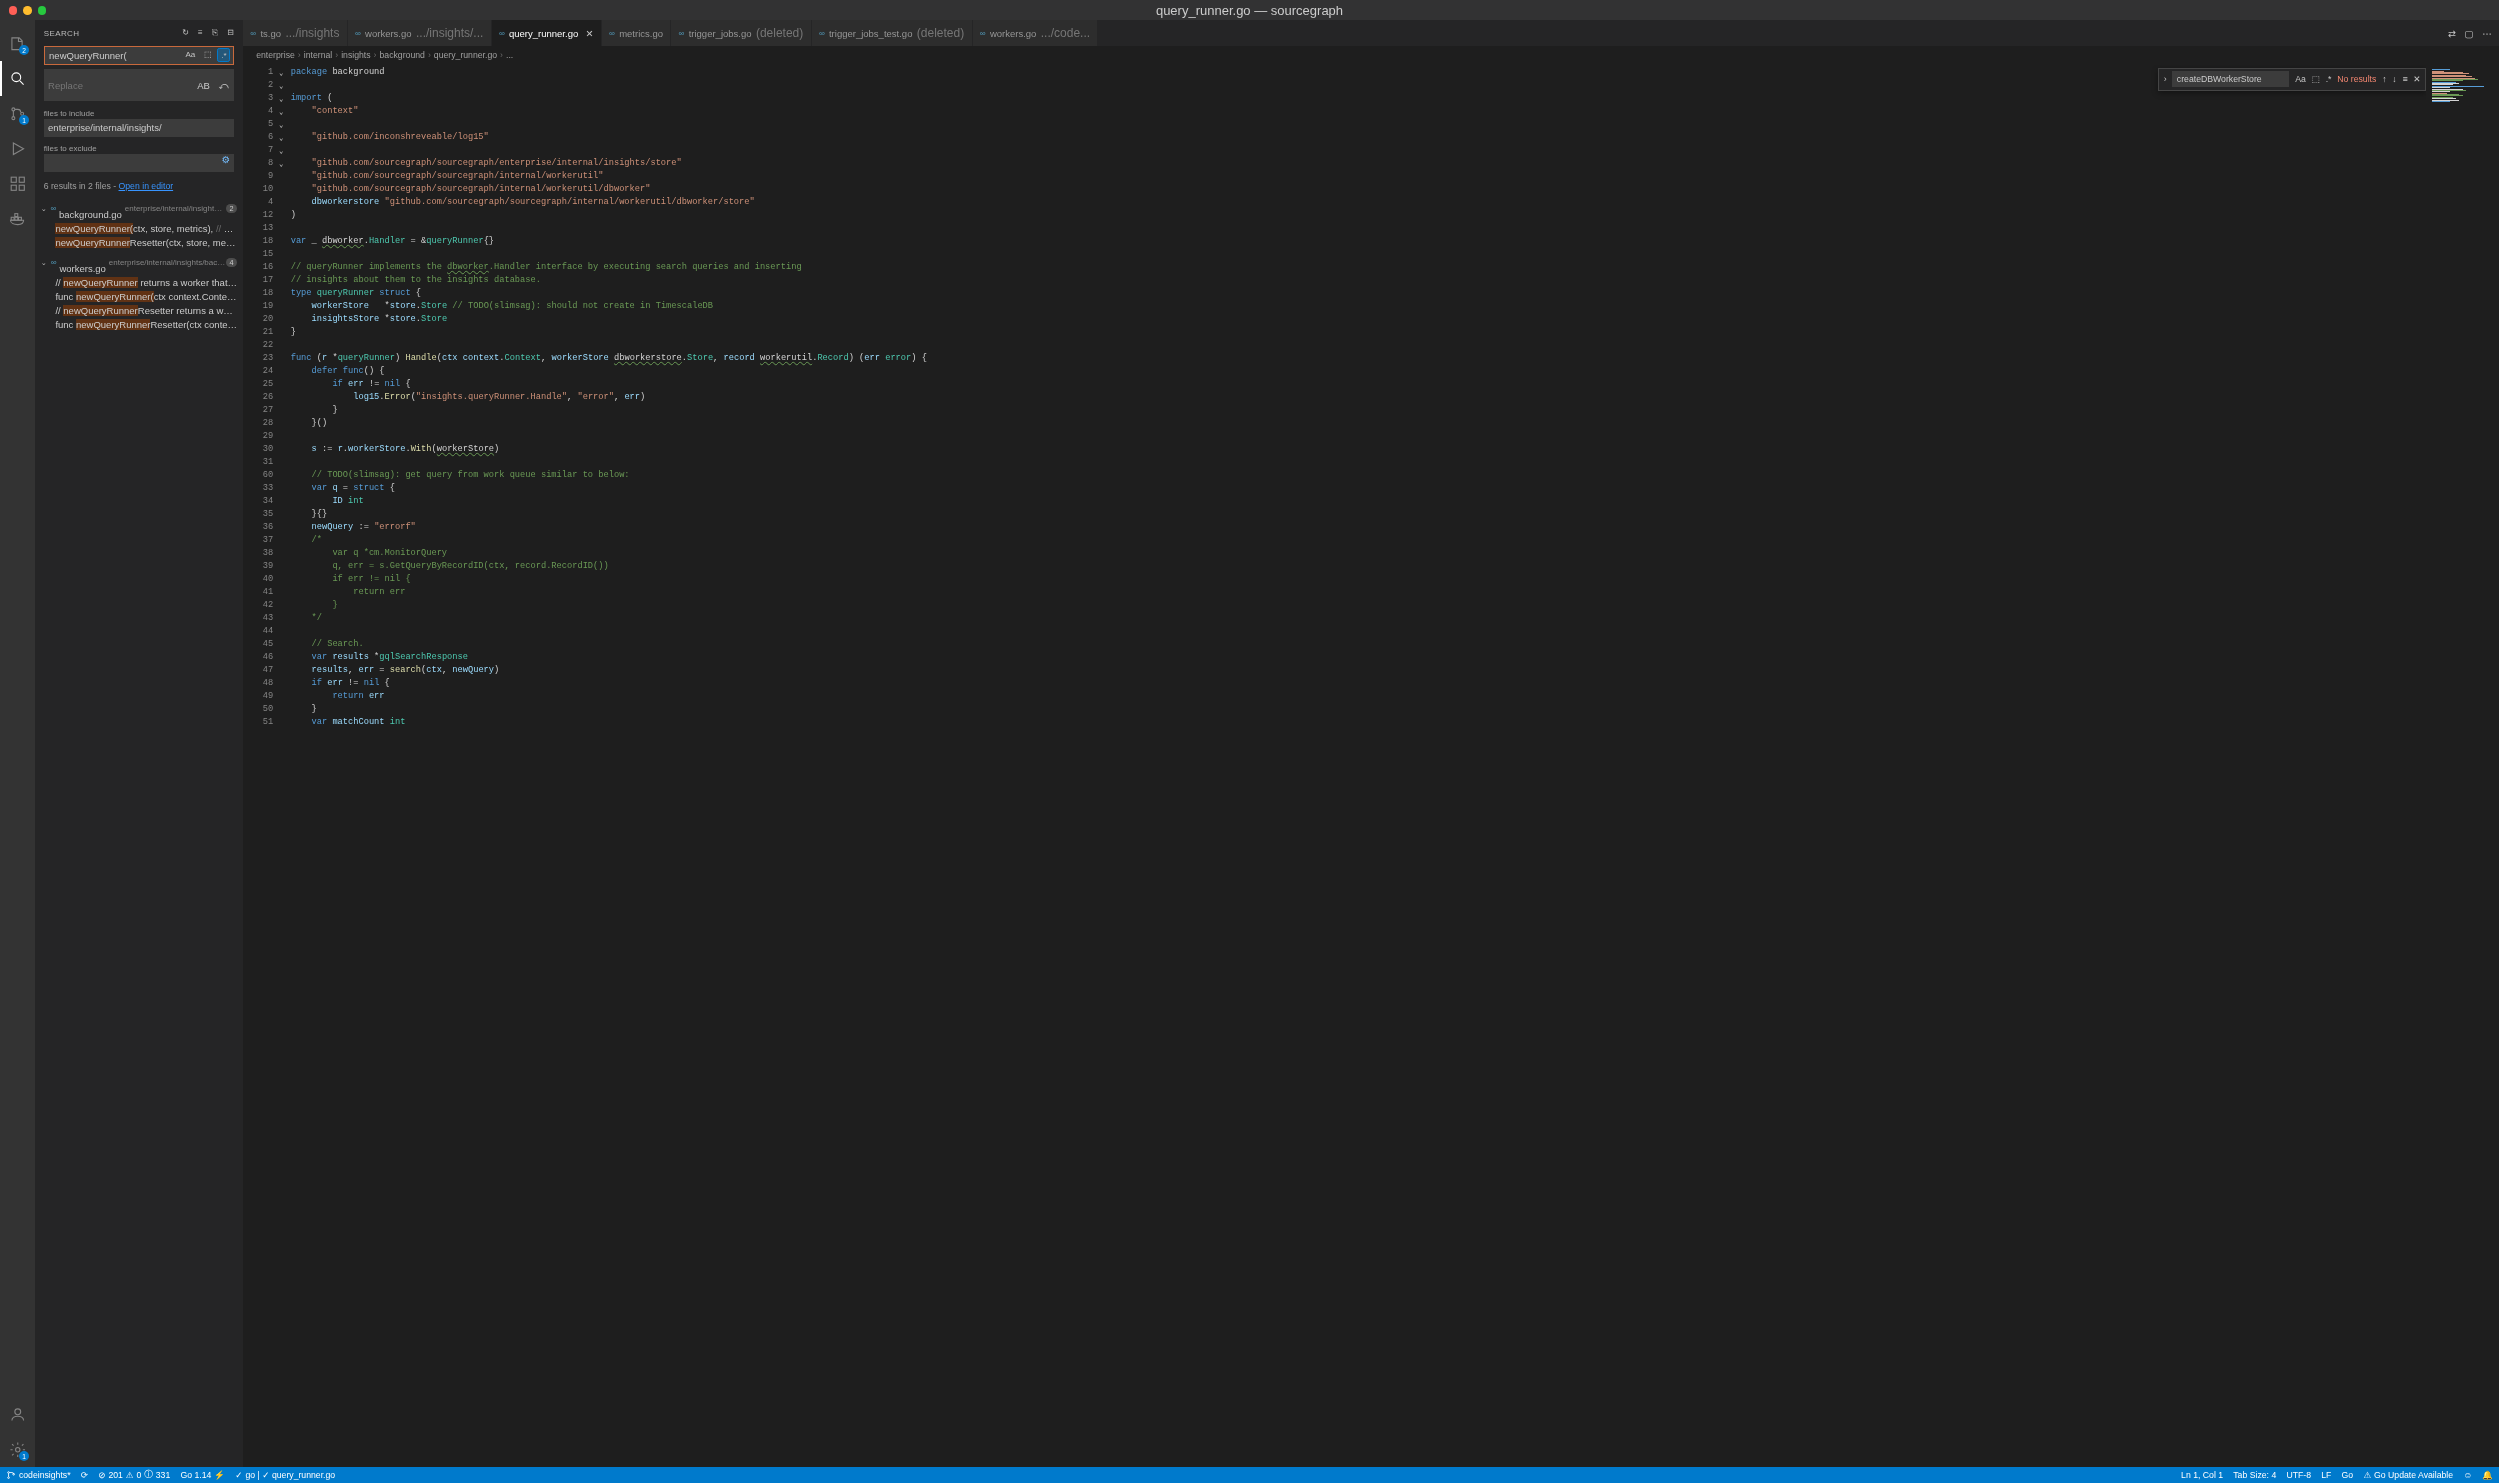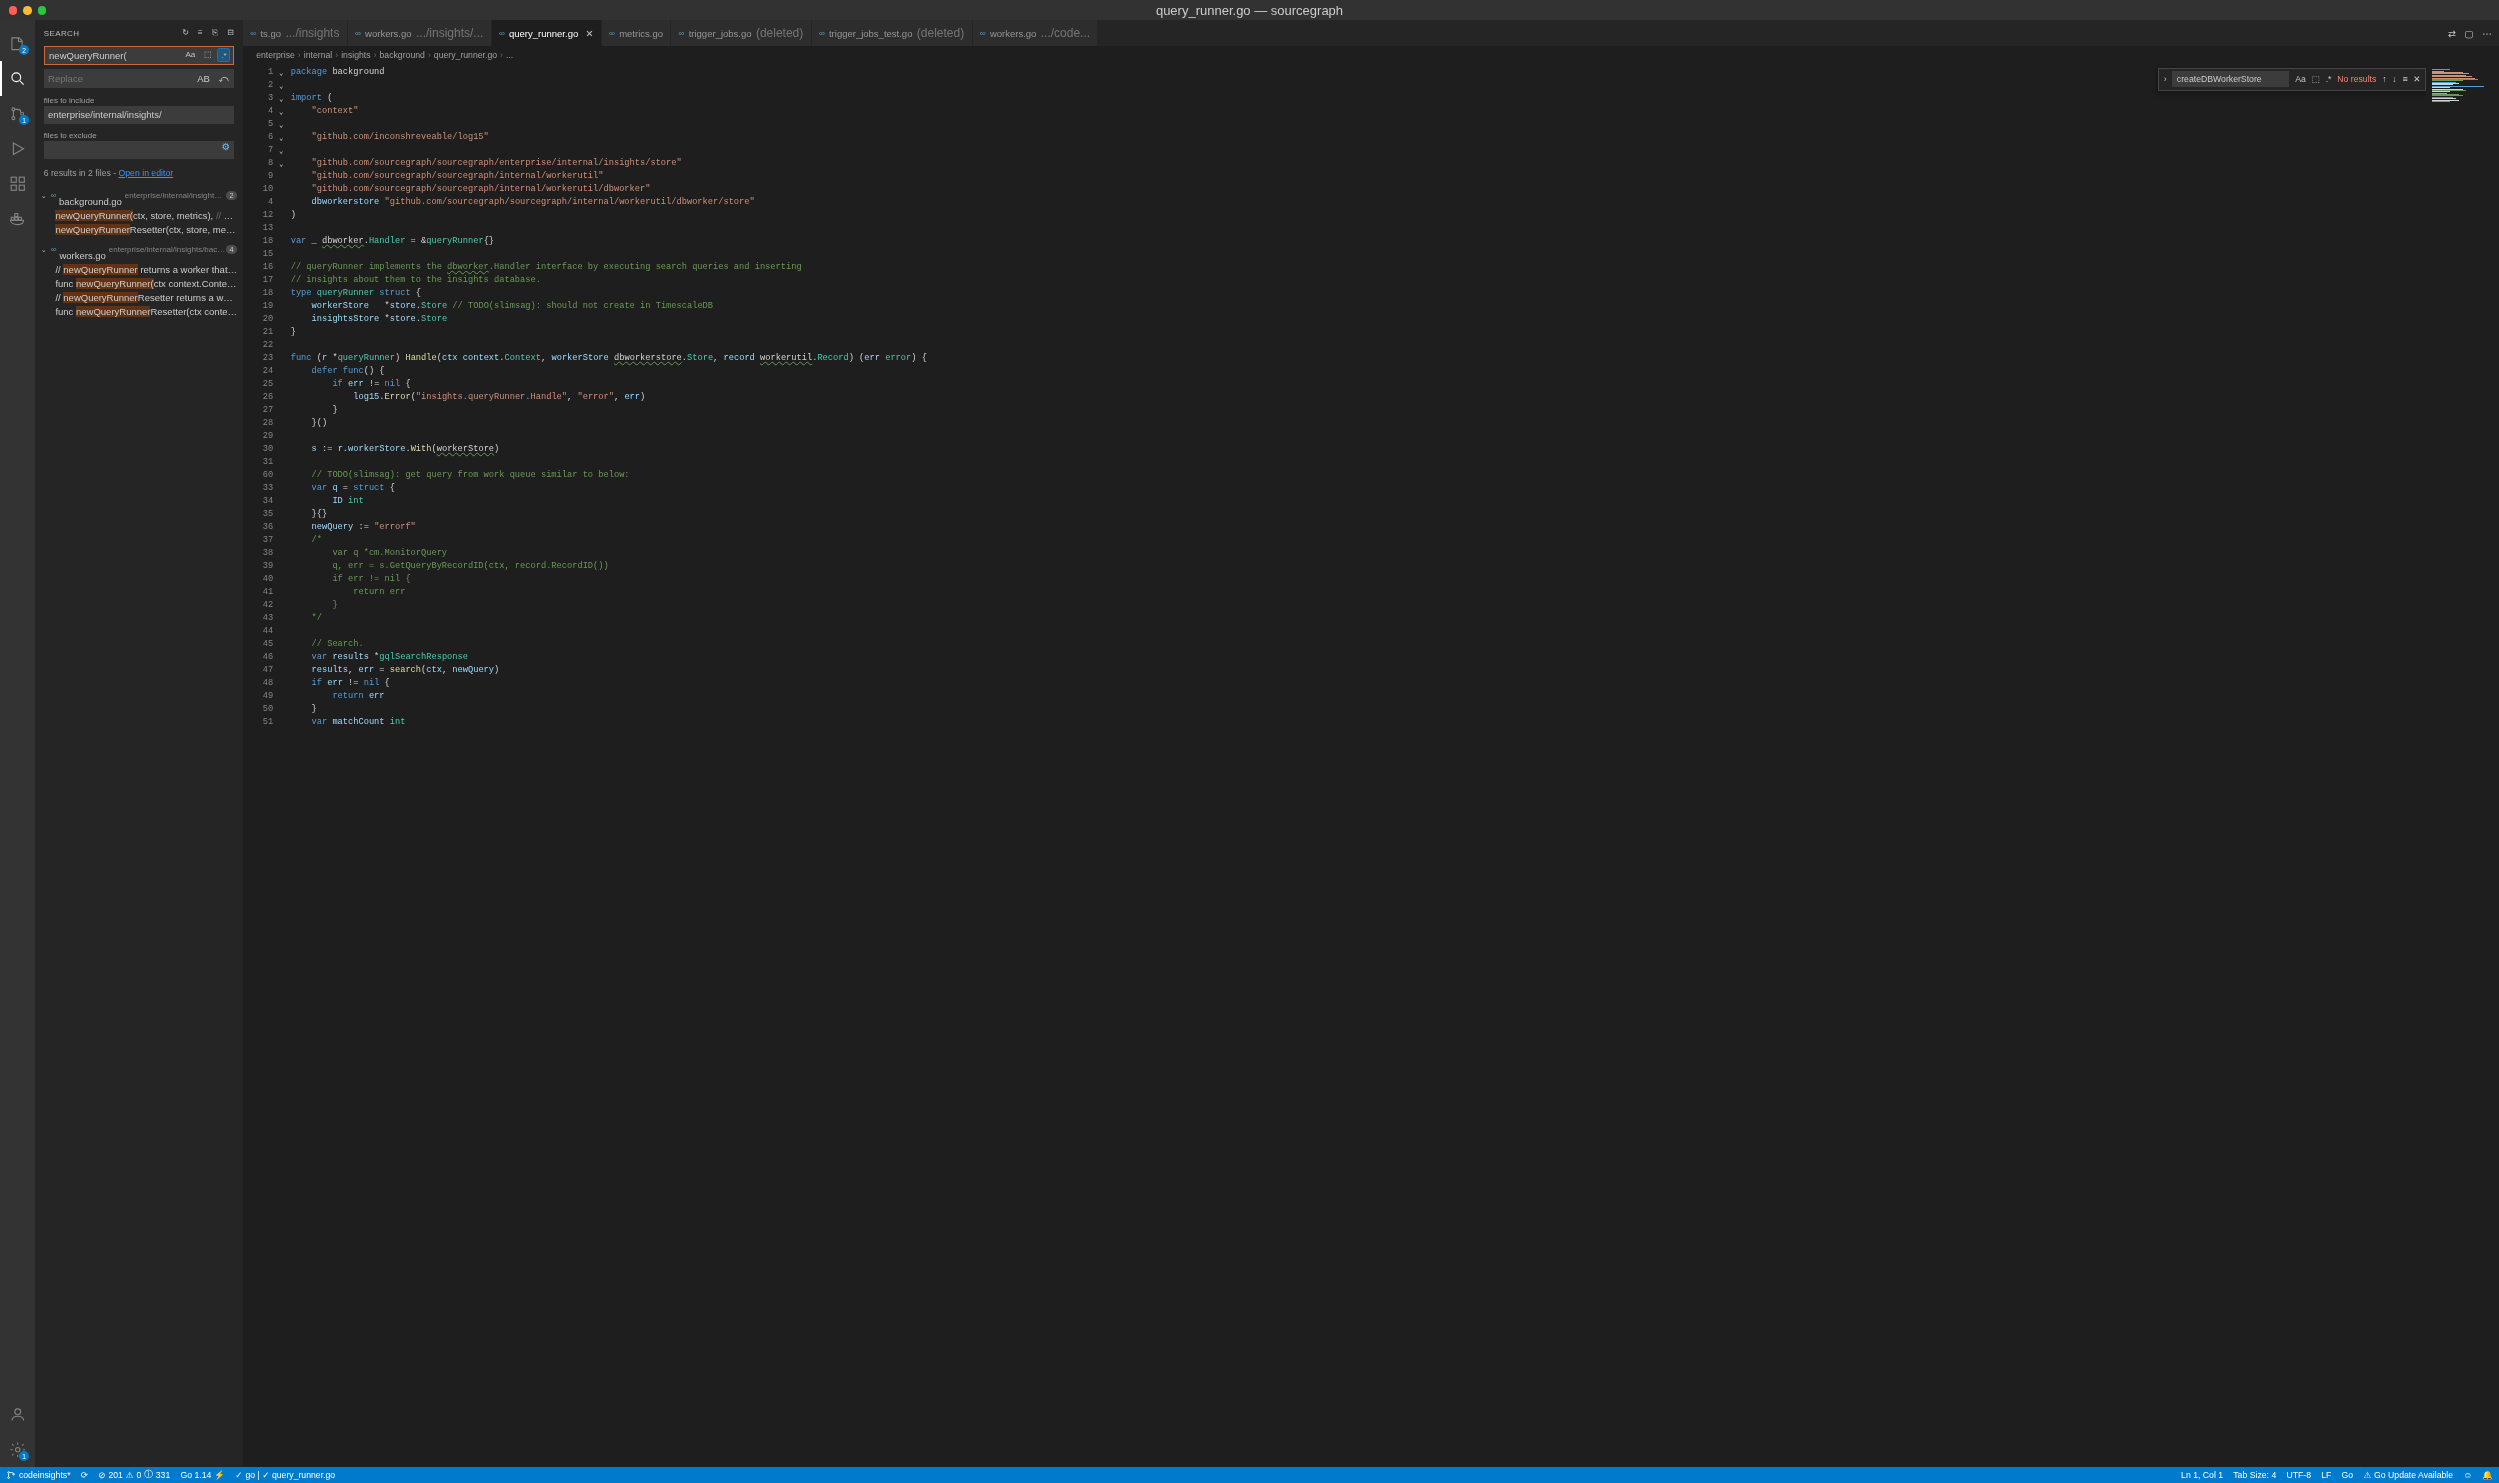--- a/index.html
+++ b/index.html
@@ -71,21 +71,21 @@
 }
 .search-box input {
   flex: 1; background: transparent; border: none; outline: none;
   color: #cccccc; font-size: 9.5px;
 }
 .search-box .search-opts { display: flex; gap: 2.9px; color: #c5c5c5; font-size: 8px; }
 .search-opt { padding: 1.5px 2.9px; cursor: pointer; border-radius: 2.2px; }
 .search-opt.active { background: #245779; border: 0.7px solid #007acc; }
 .replace-box {
   margin: 0 8.7px 4.4px 8.7px; background: #3c3c3c; display: flex; align-items: center;
-  height: 19px; padding: 0 2.9px 0 4.4px;
+  height: 32px; padding: 0 2.9px 0 4.4px;
 }
 .replace-box input {
   flex: 1; background: transparent; border: none; outline: none; color: #808080; font-size: 9.5px;
 }
 .search-section-label { font-size: 8px; color: #a0a0a0; padding: 2.9px 8.7px 1.5px; }
 .files-input {
   margin: 0 8.7px 4.4px 8.7px; background: #3c3c3c; height: 17.5px;
   display: flex; padding: 0 4.4px;
 }
 .files-input input {

